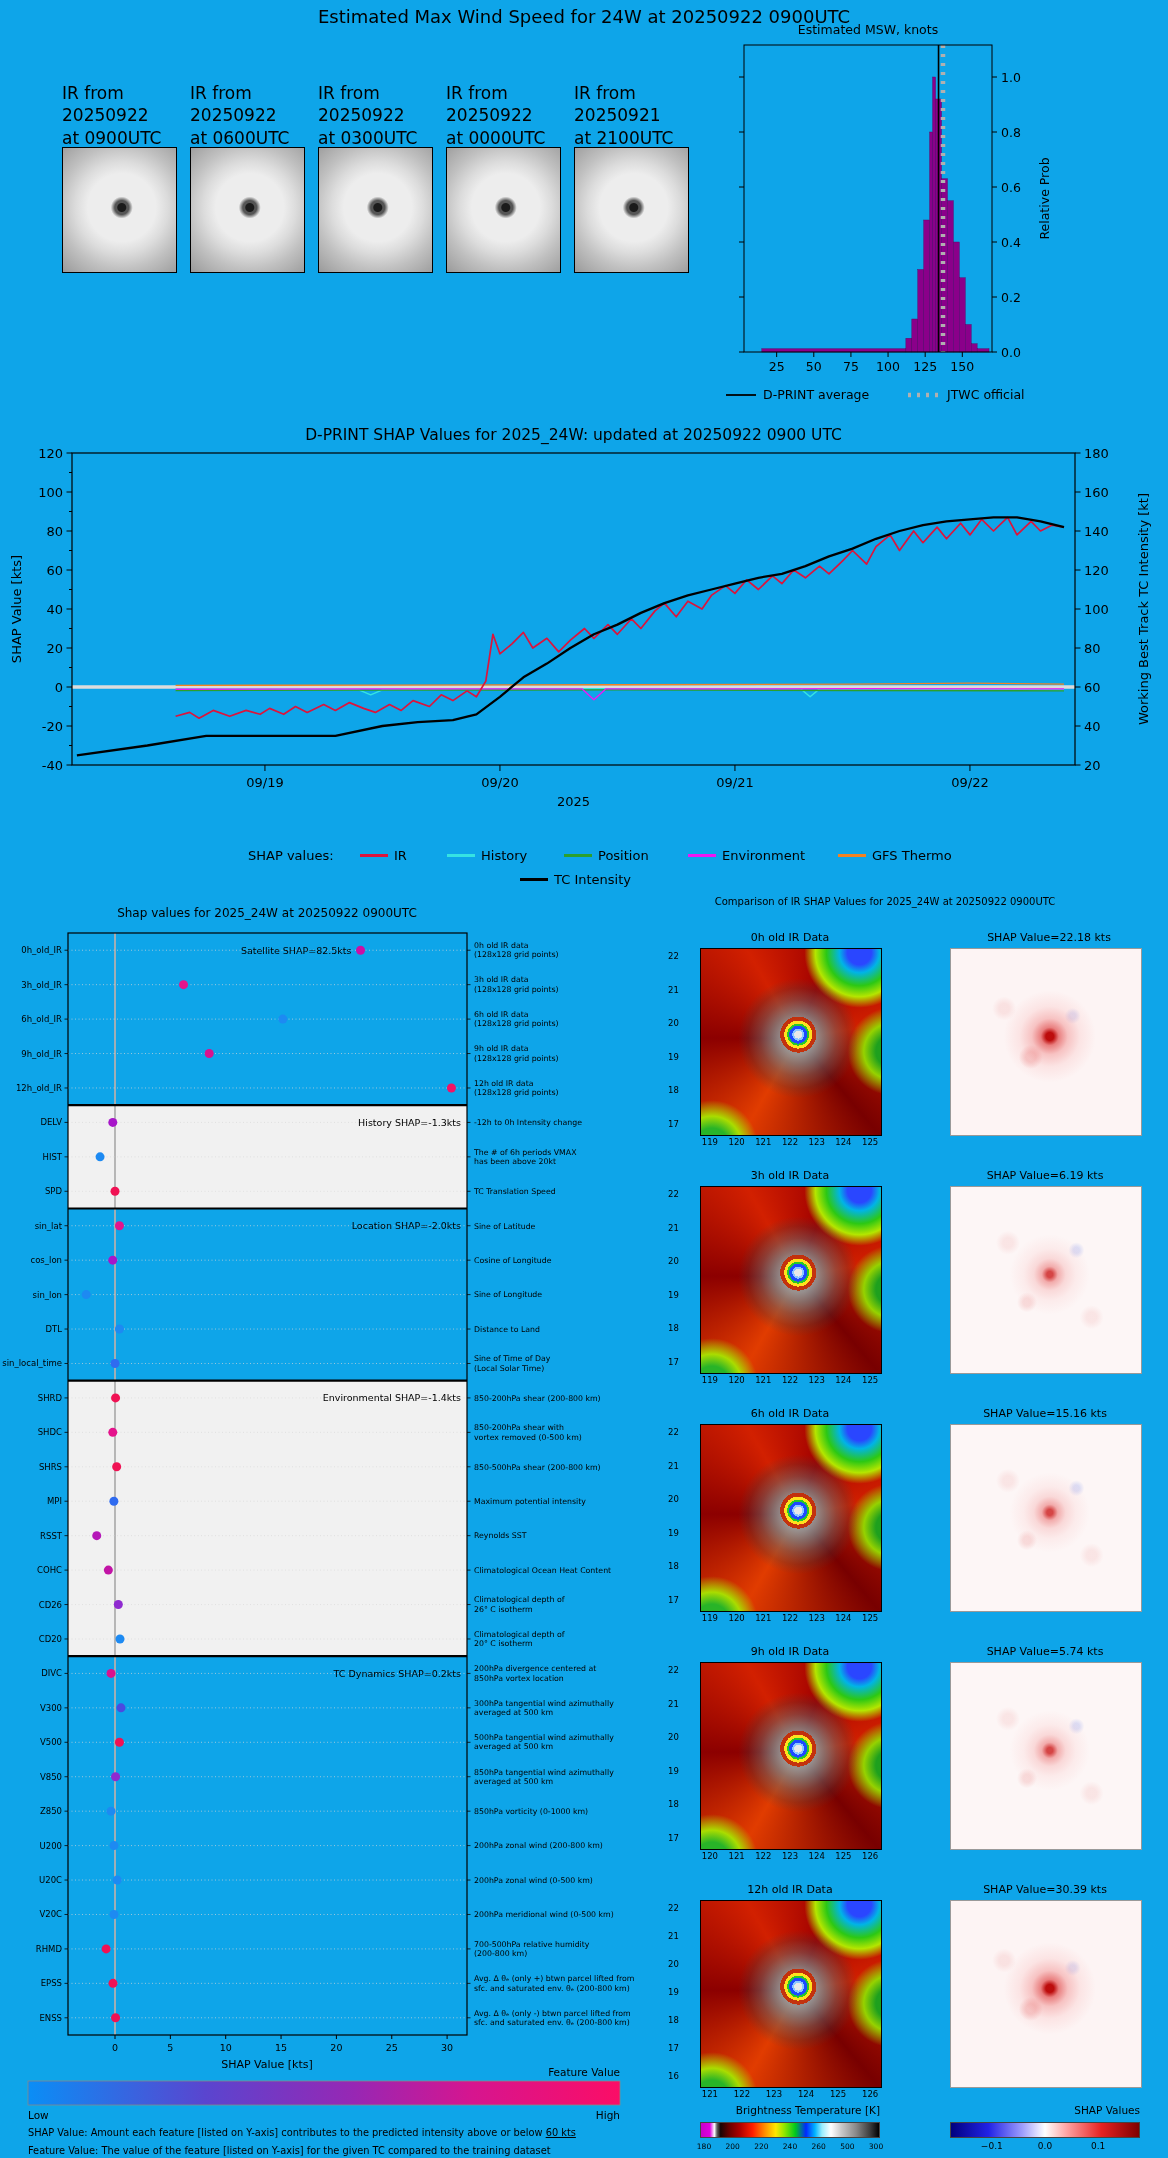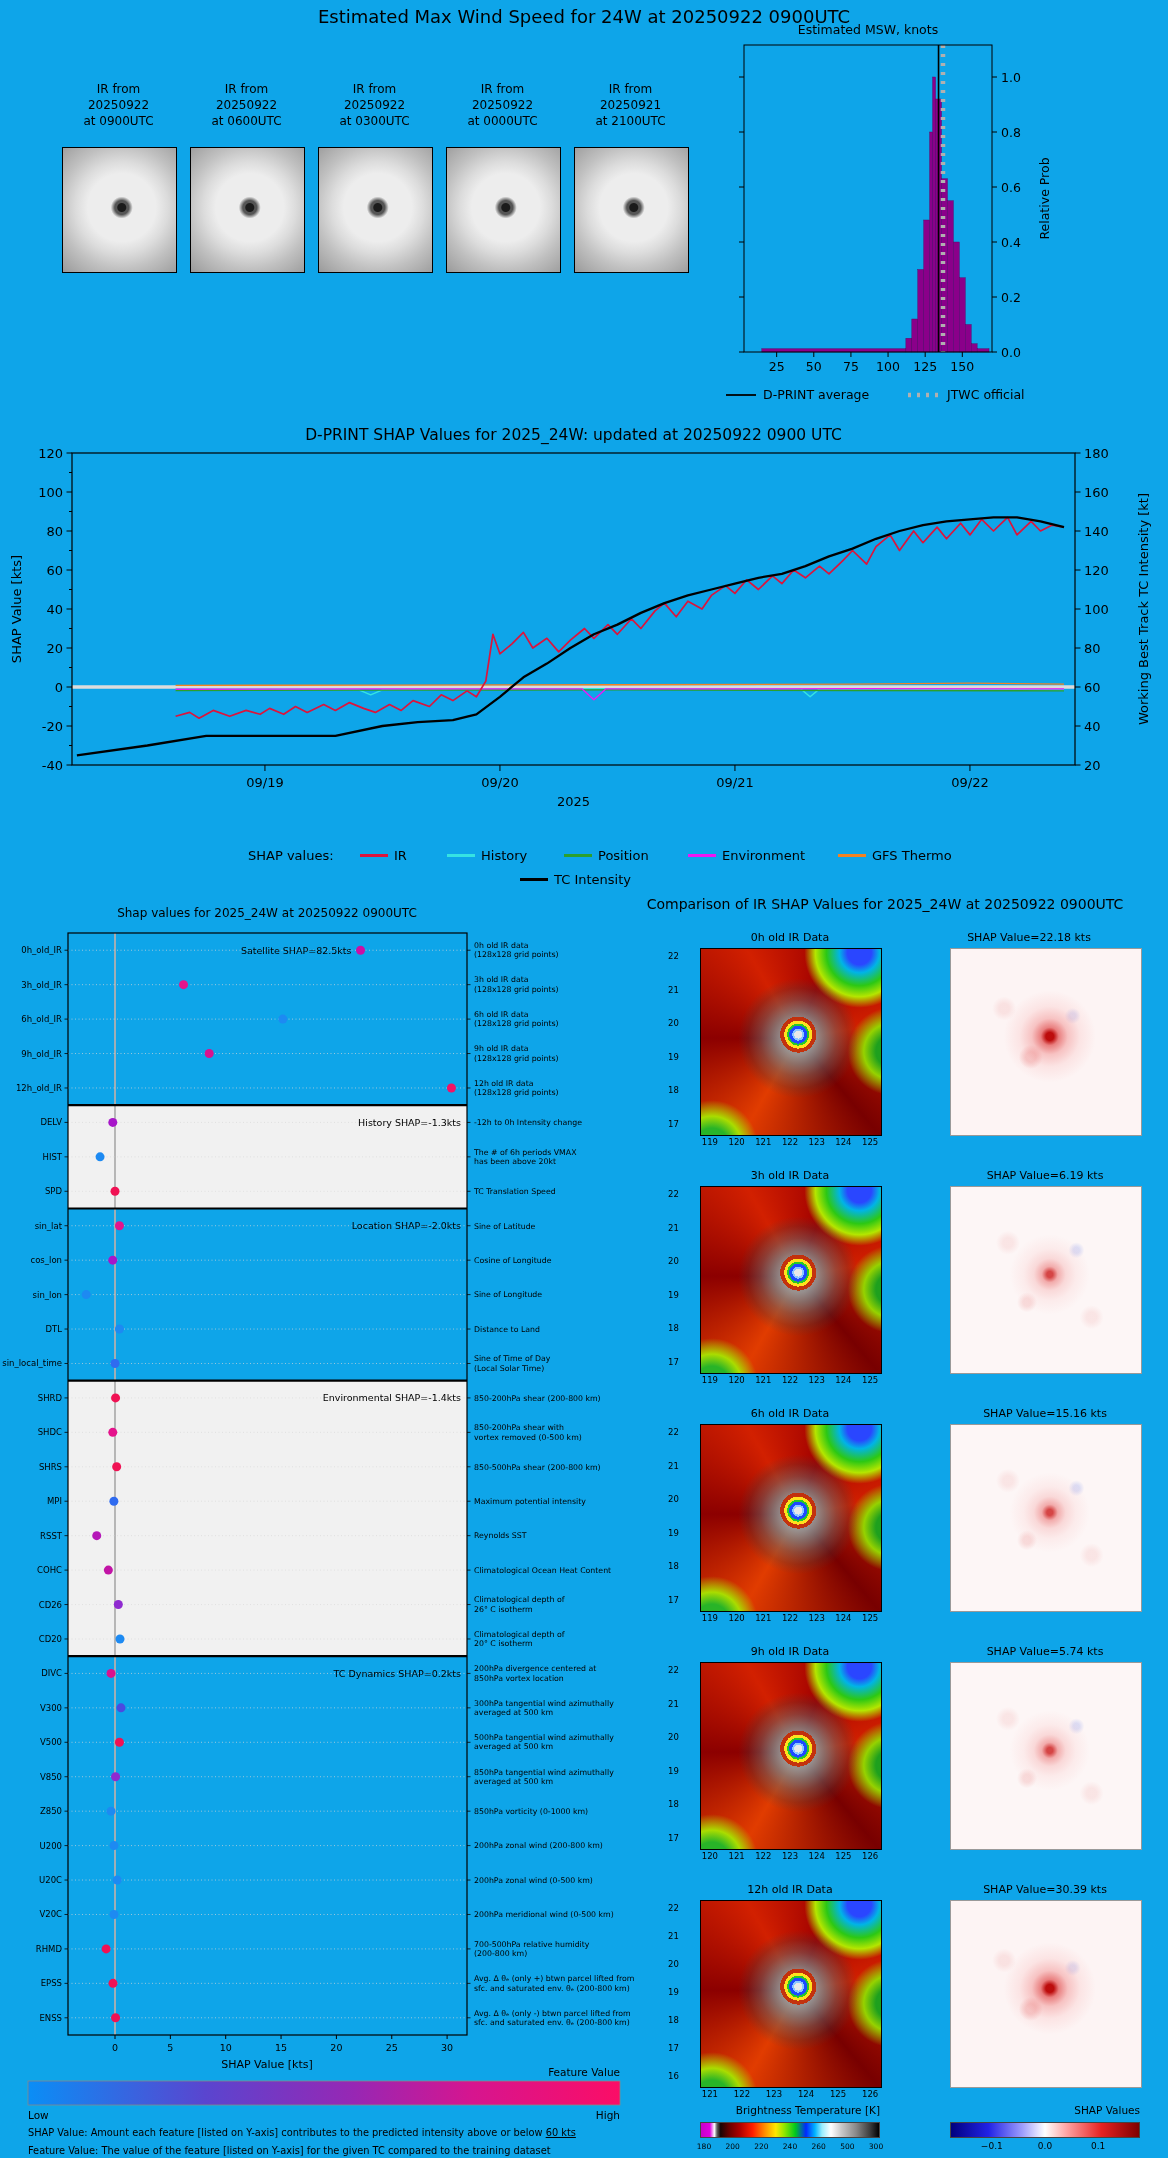--- a/index.html
+++ b/index.html
@@ -1,21 +1,21 @@
 <!DOCTYPE html>
 <html><head>
 <meta charset="utf-8">
 <style>
   html,body{margin:0;padding:0;background:#fff;}
   .canvas{position:relative;width:1168px;height:2158px;background:#0ea5e9;overflow:hidden;
           font-family:"DejaVu Sans","Liberation Sans",sans-serif;color:#000;}
   .fig-title{position:absolute;top:6px;left:0;width:100%;text-align:center;font-size:18px;}
   svg{position:absolute;overflow:visible;}
   svg text{font-family:"DejaVu Sans","Liberation Sans",sans-serif;fill:#000;}
-  .thumb-label{position:absolute;width:113px;text-align:center;font-size:12px;line-height:1.32;white-space:pre-line;}
+  .thumb-label{position:absolute;width:113px;font-size:17px;line-height:1.32;white-space:pre-line;}
   .thumb-img{position:absolute;width:113px;height:124px;border:1px solid #000;
     background:
       radial-gradient(circle at 52% 48%, #1b1b1b 0 4px, #555 5px 7px, #ededed 11px 34px, #dcdcdc 46px, #c0c0c0 62px, #9a9a9a 100%),
       conic-gradient(from 30deg at 52% 48%, rgba(110,110,110,.45), transparent 18%, rgba(125,125,125,.38) 42%, transparent 60%, rgba(105,105,105,.5) 82%, transparent 100%),
       linear-gradient(180deg, rgba(80,80,80,.55), rgba(120,120,120,.15) 30%, transparent 55%),
       #d5d5d5;}
   .cmp-title{position:absolute;text-align:center;font-size:11px;}
   .ir-img{position:absolute;border:1px solid #000;
     background:
       radial-gradient(circle at 54% 46%, #e8e8e8 0 4px, #8cc6ff 4px 6px, #1d49ff 6px 9px, #27c829 9px 11px, #ffe11e 11px 14px, rgba(200,40,0,.9) 14px 18px, transparent 18px),
@@ -458,23 +458,23 @@
         </linearGradient>
       </defs>
       <text x="620" y="1181" font-size="10.5" text-anchor="end" fill="#000">Feature Value</text>
       <rect x="28" y="1186" width="592" height="24" fill="url(#fvgrad)" stroke="#888" stroke-width="0.8"></rect>
       <text x="28" y="1224" font-size="10.5" text-anchor="start" fill="#000">Low</text>
       <text x="620" y="1224" font-size="10.5" text-anchor="end" fill="#000">High</text>
       <text x="28" y="1241" font-size="9.8" text-anchor="start" fill="#000"><tspan>SHAP Value: Amount each feature [listed on Y-axis] contributes to the predicted intensity above or below </tspan><tspan text-decoration="underline">60 kts</tspan></text>
       <text x="28" y="1259" font-size="9.8" text-anchor="start" fill="#000">Feature Value: The value of the feature [listed on Y-axis] for the given TC compared to the training dataset</text>
     </svg>
   <div id="cmp">
-      <div class="cmp-title" style="left: 620px; top: 896px; width: 530px; font-size: 14px;">Comparison of IR SHAP Values for 2025_24W at 20250922 0900UTC</div>
+      <div class="cmp-title" style="left: 620px; top: 896px; width: 530px; font-size: 10px;">Comparison of IR SHAP Values for 2025_24W at 20250922 0900UTC</div>
       <div class="cmp-title" style="left: 700px; top: 931px; width: 180px;">0h old IR Data</div>
-      <div class="cmp-title" style="left: 934px; top: 931px; width: 190px;">SHAP Value=22.18 kts</div>
+      <div class="cmp-title" style="left: 954px; top: 931px; width: 190px;">SHAP Value=22.18 kts</div>
       <div class="ir-img" style="left: 700px; top: 948px; width: 180px; height: 186px;"></div>
       <div class="shap-img strong" style="left: 950px; top: 948px; width: 190px; height: 186px;"></div>
       <span class="yt" style="left: 668px; top: 951.3px;">22</span>
       <span class="yt" style="left: 668px; top: 984.78px;">21</span>
       <span class="yt" style="left: 668px; top: 1018.26px;">20</span>
       <span class="yt" style="left: 668px; top: 1051.74px;">19</span>
       <span class="yt" style="left: 668px; top: 1085.22px;">18</span>
       <span class="yt" style="left: 668px; top: 1118.7px;">17</span>
       <span class="xt" style="left: 709.9px; top: 1137px;">119</span>
       <span class="xt" style="left: 736.6px; top: 1137px;">120</span>

